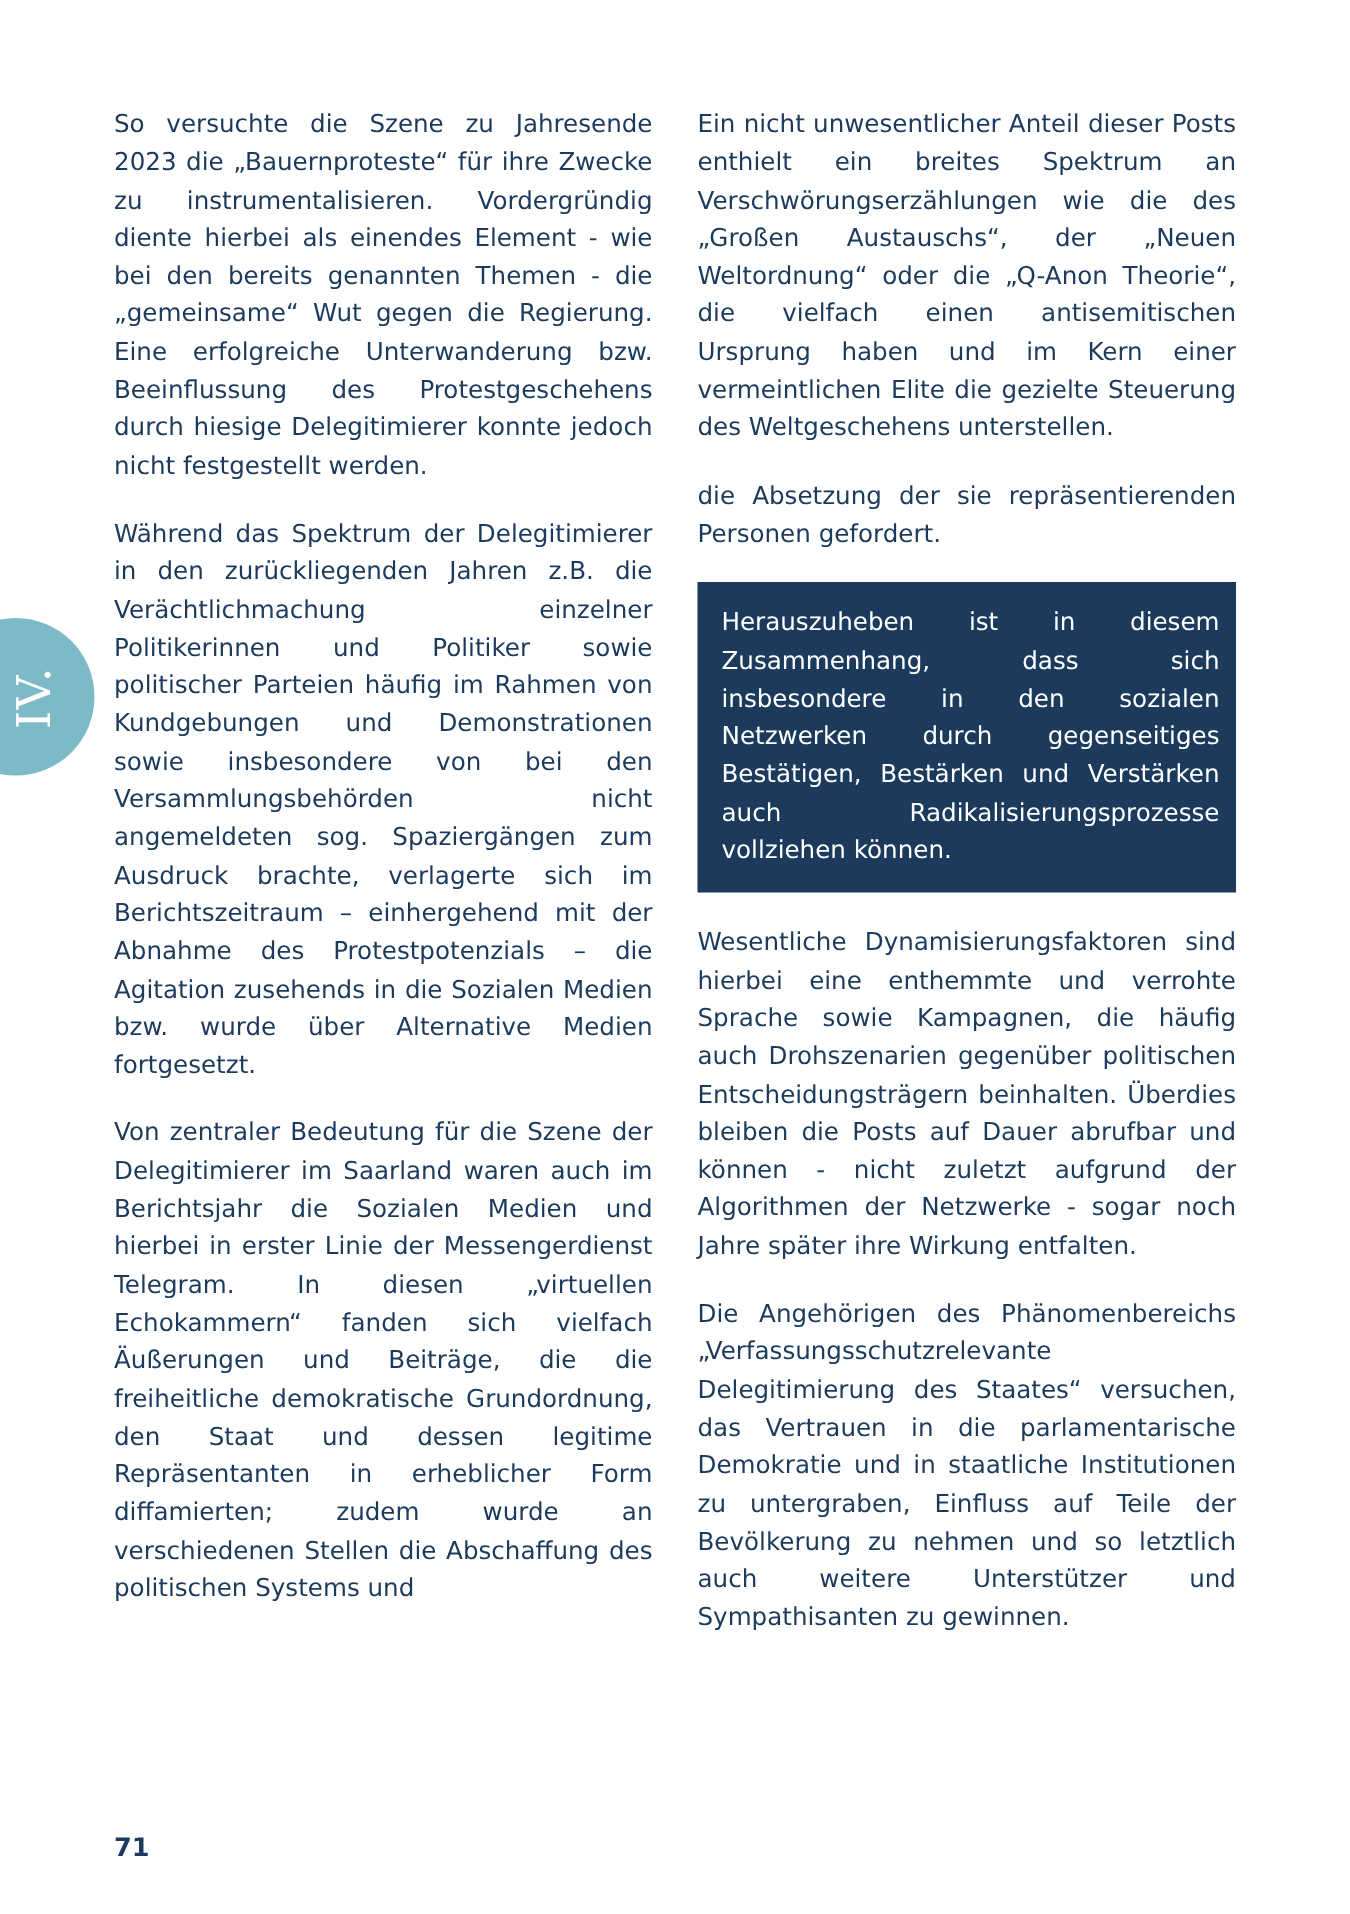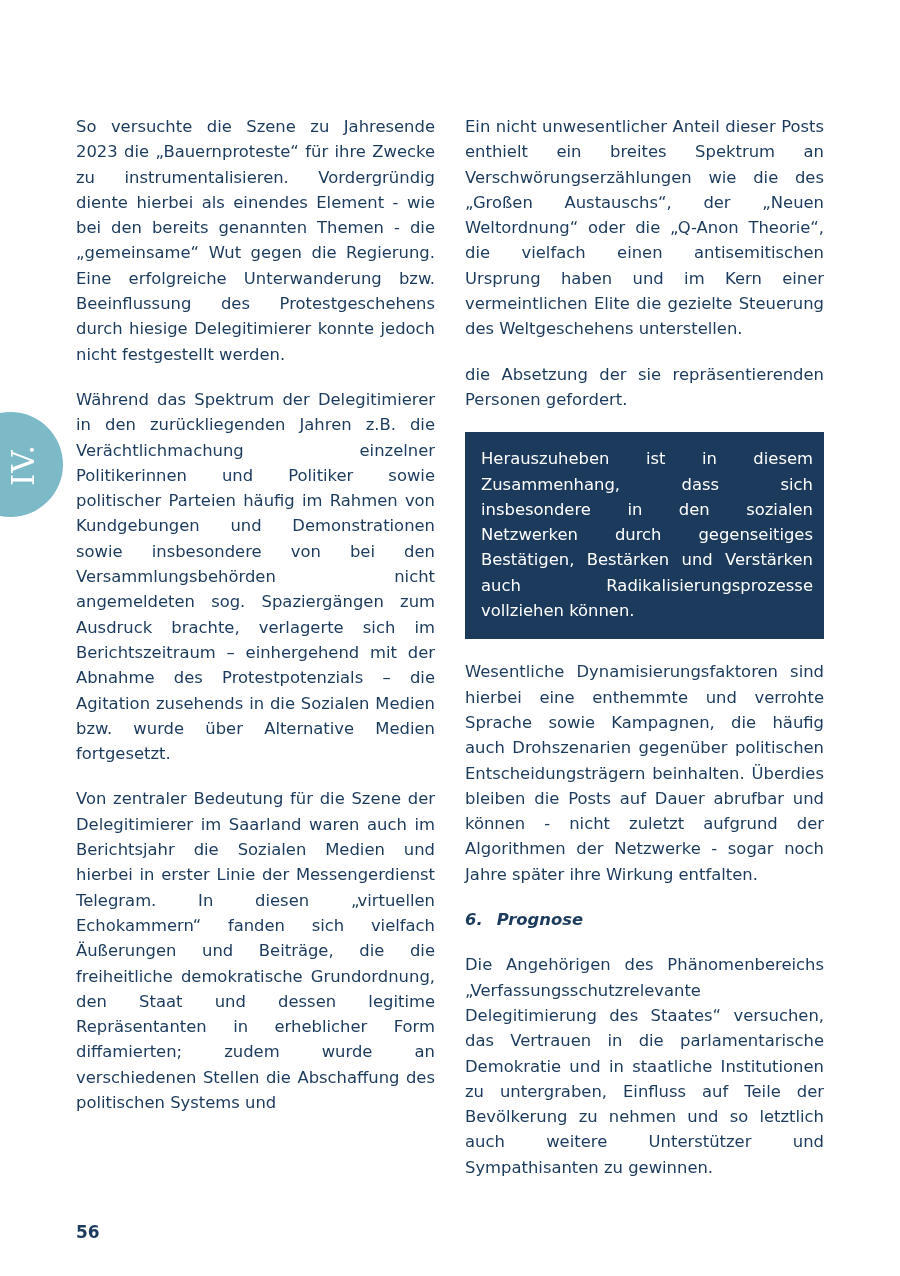--- a/index.html
+++ b/index.html
@@ -44,21 +44,20 @@
   .columns {
     position: absolute;
     left: 76px;
     top: 70px;
     width: 748px;
     display: flex;
     gap: 30px;
   }
   .col {
     width: 359px;
-    margin-top: 44px;
   }
   p {
     margin: 0 0 20px 0;
     font-size: 16.4px;
     line-height: 25.3px;
     text-align: justify;
     text-justify: inter-word;
     color: #1b3a5c;
     hyphens: manual;
   }
@@ -113,23 +112,20 @@
       <p>Von zentraler Bedeutung für die Szene der Delegitimierer im Saarland waren auch im Berichtsjahr die Sozialen Medien und hierbei in erster Linie der Messengerdienst Telegram. In diesen „virtuellen Echokammern“ fanden sich vielfach Äußerungen und Beiträge, die die freiheitliche demokratische Grundordnung, den Staat und dessen legitime Repräsentanten in erheblicher Form diffamierten; zudem wurde an verschiedenen Stellen die Abschaffung des politischen Systems und</p>
     </div>
 
     <div class="col">
       <p>Ein nicht unwesentlicher Anteil dieser Posts enthielt ein breites Spektrum an Verschwörungserzählungen wie die des „Großen Austauschs“, der „Neuen Weltordnung“ oder die „Q-Anon Theorie“, die vielfach einen antisemitischen Ursprung haben und im Kern einer vermeintlichen Elite die gezielte Steuerung des Weltgeschehens unterstellen.</p>
       <p>die Absetzung der sie repräsentierenden Personen gefordert.</p>
       <div class="callout">
         <p>Herauszuheben ist in diesem Zusammenhang, dass sich insbesondere in den sozialen Netzwerken durch gegenseitiges Bestätigen, Bestärken und Verstärken auch Radikalisierungsprozesse vollziehen können.</p>
       </div>
       <p>Wesentliche Dynamisierungsfaktoren sind hierbei eine enthemmte und verrohte Sprache sowie Kampagnen, die häufig auch Drohszenarien gegenüber politischen Entscheidungsträgern beinhalten. Überdies bleiben die Posts auf Dauer abrufbar und können - nicht zuletzt aufgrund der Algorithmen der Netzwerke - sogar noch Jahre später ihre Wirkung entfalten.</p>
-      <p>
-        <span class="heading-num">6.</span><span class="heading-run">Prognose</span>
-      </p>
       <p>Die Angehörigen des Phänomenbereichs „Verfassungsschutzrelevante Delegitimierung des Staates“ versuchen, das Vertrauen in die parlamentarische Demokratie und in staatliche Institutionen zu untergraben, Einfluss auf Teile der Bevölkerung zu nehmen und so letztlich auch weitere Unterstützer und Sympathisanten zu gewinnen.</p>
     </div>
 
   </div>
 
-  <div class="page-number">56</div>
+  <div class="page-number">71</div>
 
 </div>
 
 </body></html>

